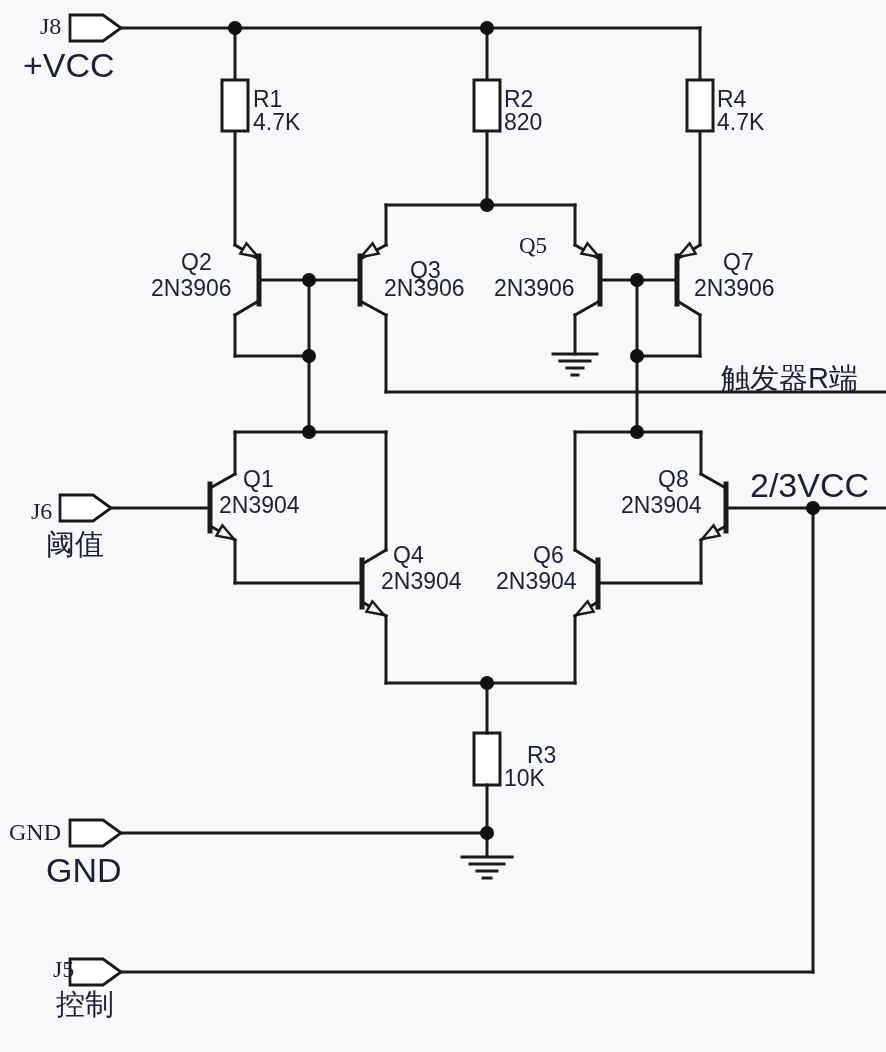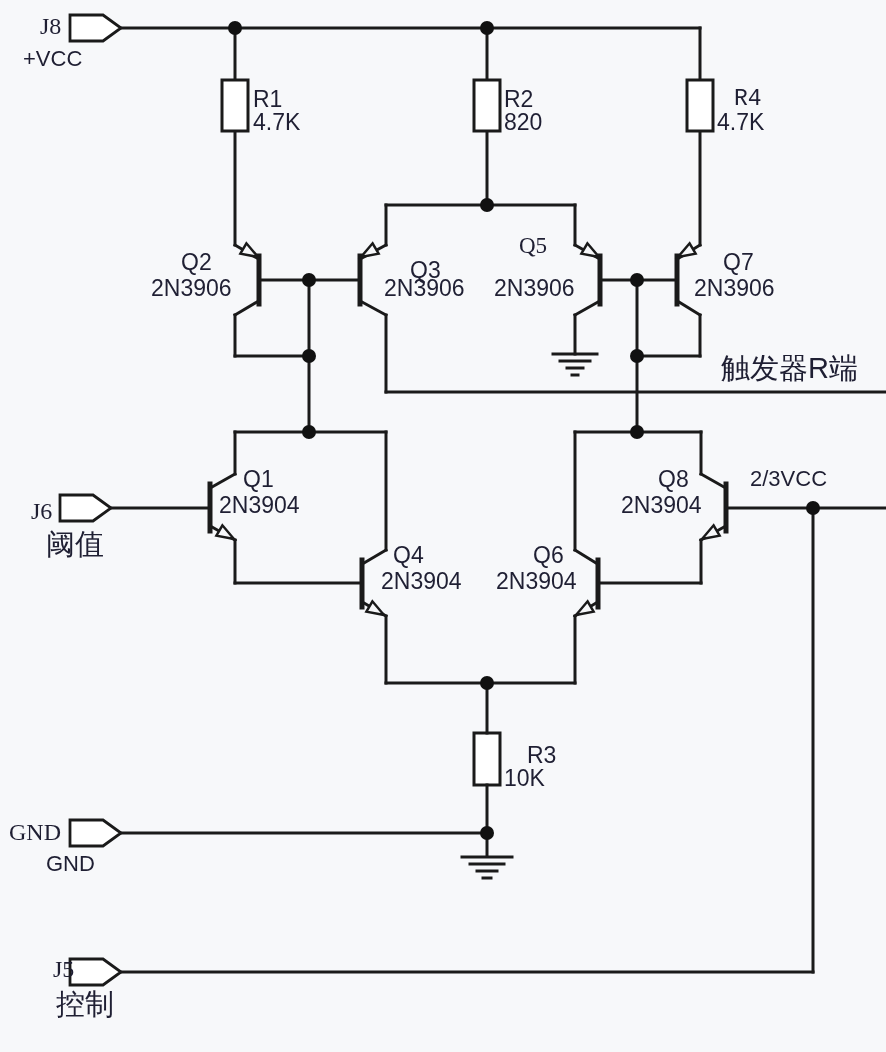--- a/index.html
+++ b/index.html
@@ -5,21 +5,21 @@
   html,body{margin:0;padding:0;}
   body{
     width:886px;height:1052px;position:relative;
     background:#f7f8fa;
     font-family:"Liberation Sans","DejaVu Sans",sans-serif;
     color:#1f1f33;
     overflow:hidden;
   }
   #canvas{position:absolute;left:0;top:0;}
   .lbl{position:absolute;white-space:nowrap;line-height:1;}
-  .net{font-size:22px;}
+  .net{font-size:34px;}
   .comp{font-size:23px;}
   .desig{font-family:"Liberation Serif","DejaVu Serif",serif;font-size:24px;}
   .cjk{font-size:29px;letter-spacing:0px;}
 </style>
 </head>
 <body>
 
 <svg id="canvas" width="886" height="1052" viewBox="0 0 886 1052" stroke="#1a1a1a" stroke-width="3" fill="none" stroke-linecap="square">
 
   <g>
@@ -187,33 +187,33 @@
   </g>
 </svg>
 
 <div class="lbl desig" style="left:40px;top:14px;">J8</div>
 <div class="lbl net" style="left:23px;top:48px;">+VCC</div>
 
 <div class="lbl comp" style="left:253px;top:88px;">R1</div>
 <div class="lbl comp" style="left:253px;top:111px;">4.7K</div>
 <div class="lbl comp" style="left:504px;top:88px;">R2</div>
 <div class="lbl comp" style="left:504px;top:111px;text-align:center;">820</div>
-<div class="lbl comp" style="left:734px;top:88px;font-family:Liberation Mono, monospace;">R4</div>
+<div class="lbl comp" style="left:717px;top:88px;">R4</div>
 <div class="lbl comp" style="left:717px;top:111px;">4.7K</div>
 
 <div class="lbl comp" style="left:181px;top:251px;">Q2</div>
 <div class="lbl comp" style="left:151px;top:277px;">2N3906</div>
 <div class="lbl comp" style="left:410px;top:251px;margin-top:8px;">Q3</div>
 <div class="lbl comp" style="left:384px;top:277px;">2N3906</div>
 <div class="lbl comp" style="left:519px;top:234px;font-family:Liberation Serif, serif;">Q5</div>
 <div class="lbl comp" style="left:494px;top:277px;">2N3906</div>
 <div class="lbl comp" style="left:723px;top:251px;">Q7</div>
 <div class="lbl comp" style="left:694px;top:277px;">2N3906</div>
 
-<div class="lbl cjk" style="left:721px;top:354px;text-align:center;">触发器R端</div>
+<div class="lbl cjk" style="left:721px;top:364px;text-align:center;">触发器R端</div>
 
 <div class="lbl comp" style="left:243px;top:468px;">Q1</div>
 <div class="lbl comp" style="left:219px;top:494px;">2N3904</div>
 <div class="lbl comp" style="left:658px;top:468px;">Q8</div>
 <div class="lbl comp" style="left:621px;top:494px;">2N3904</div>
 
 <div class="lbl net" style="left:750px;top:468px;text-align:right;">2/3VCC</div>
 
 <div class="lbl desig" style="left:31px;top:499px;">J6</div>
 <div class="lbl net cjk" style="left:46px;top:530px;">阈值</div>

